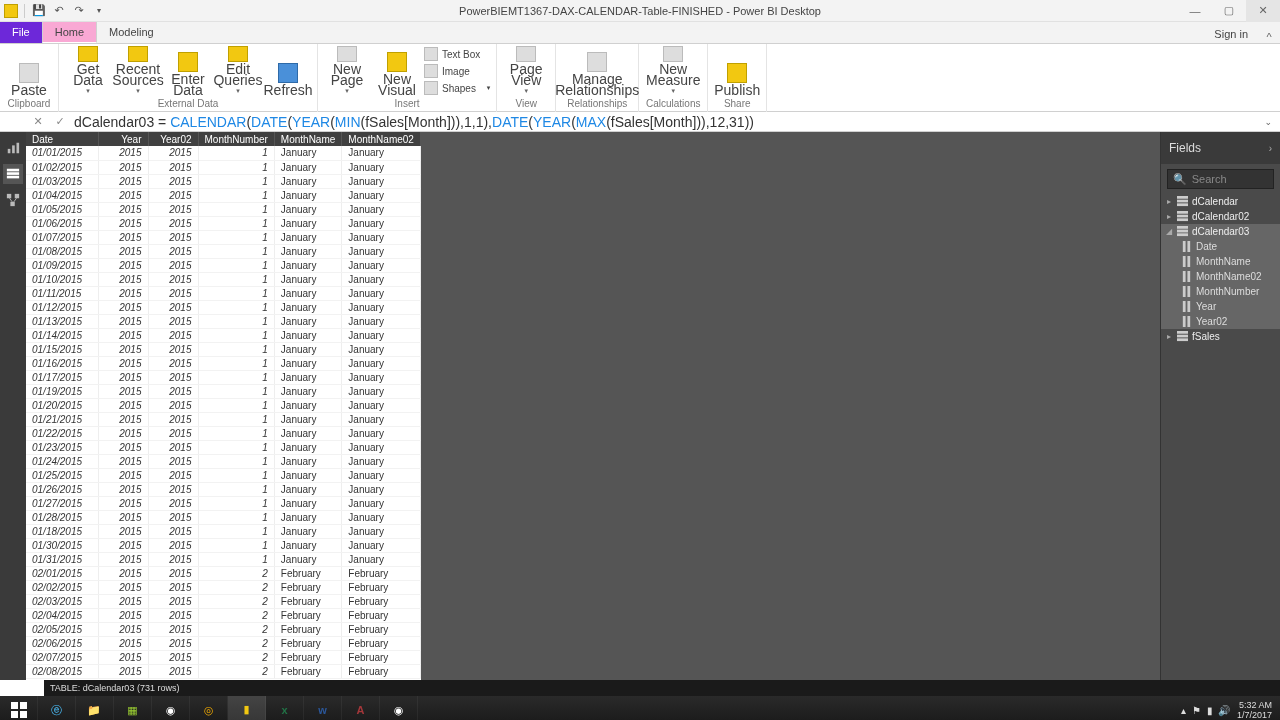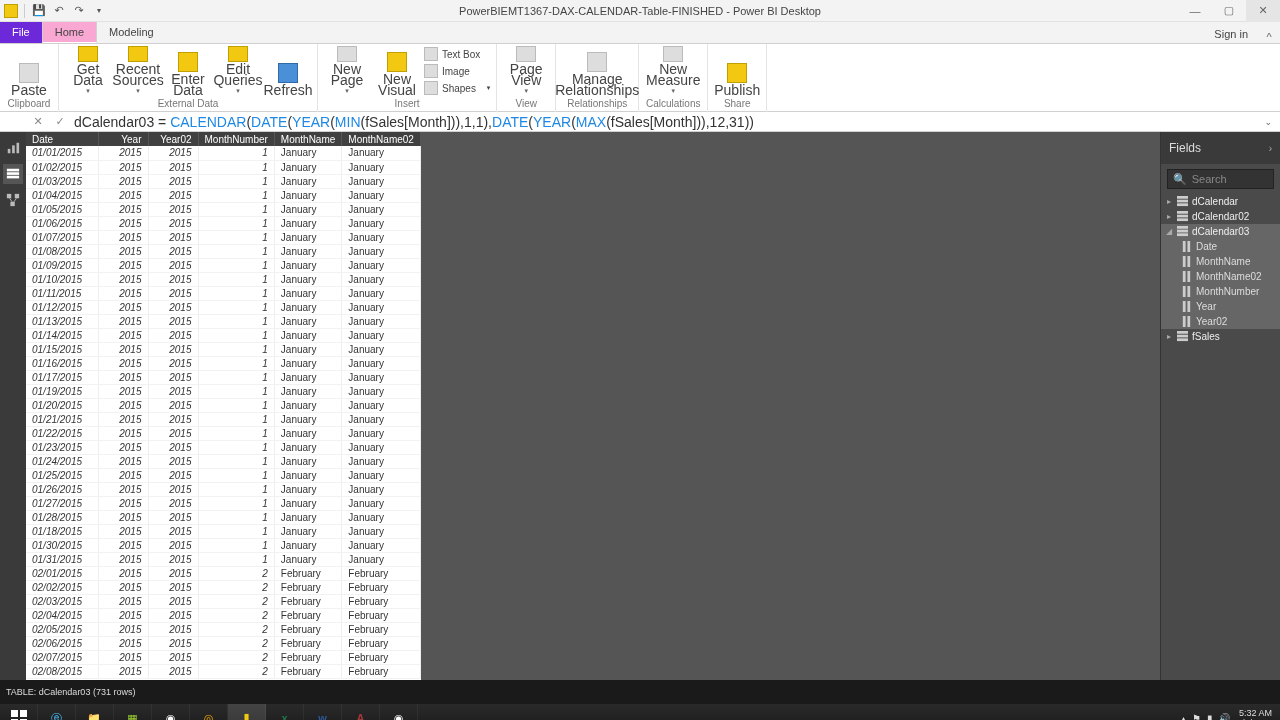--- a/index.html
+++ b/index.html
@@ -65,21 +65,21 @@
   .fields .search{margin:5px 6px;display:flex;align-items:center;background:#333;border:1px solid #222;height:20px;padding:0 5px;color:#888;gap:5px;font-size:11px;}
   .fields .tree{flex:1;overflow:auto;}
   .trow{display:flex;align-items:center;height:15px;padding:0 4px;gap:4px;font-size:10px;}
   .trow.sel{background:#666;}
   .trow.table{color:#eee;}
   .trow .tri{width:8px;font-size:8px;color:#aaa;text-align:center;}
   .trow .ticon{width:11px;height:11px;display:inline-flex;align-items:center;justify-content:center;}
   .trow .ticon svg{width:11px;height:11px;fill:#ccc;}
   .trow.col{padding-left:20px;}
   
-  .statusbar{height:24px;background:#1a1a1a;color:#ddd;font-size:9px;padding:0 6px;display:flex;align-items:center;}
+  .statusbar{height:16px;background:#1a1a1a;color:#ddd;font-size:9px;padding:0 6px;display:flex;align-items:center;margin-left:44px;}
   
   .taskbar{height:28px;background:linear-gradient(#2a2a2a,#1a1a1a);display:flex;align-items:center;color:#fff;}
   .taskbar .tbtn{width:38px;height:28px;display:flex;align-items:center;justify-content:center;border-right:1px solid rgba(255,255,255,0.05);}
   .taskbar .tbtn.active{background:rgba(255,255,255,0.12);border-bottom:2px solid #76b9ed;}
   .taskbar .tray{margin-left:auto;display:flex;align-items:center;gap:6px;padding:0 8px;font-size:10px;color:#ddd;}
   .taskbar .clock{text-align:right;line-height:10px;font-size:9px;}
   .tb-start{width:16px;height:16px;display:grid;grid-template-columns:7px 7px;grid-template-rows:7px 7px;gap:2px;}
   .tb-start div{background:#fff;}
 </style>
 </head>

